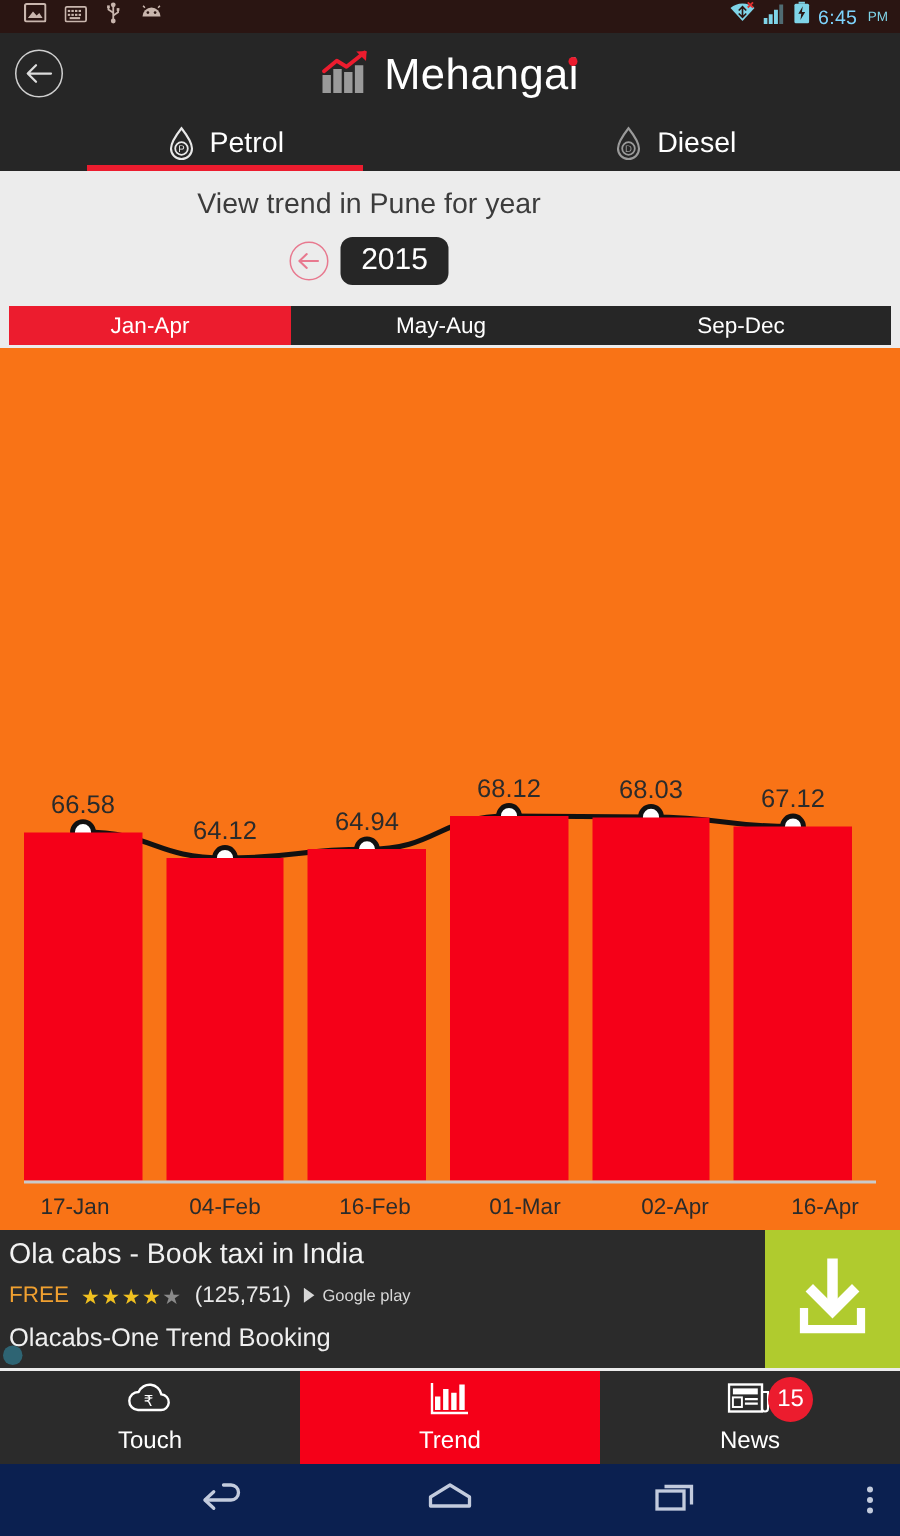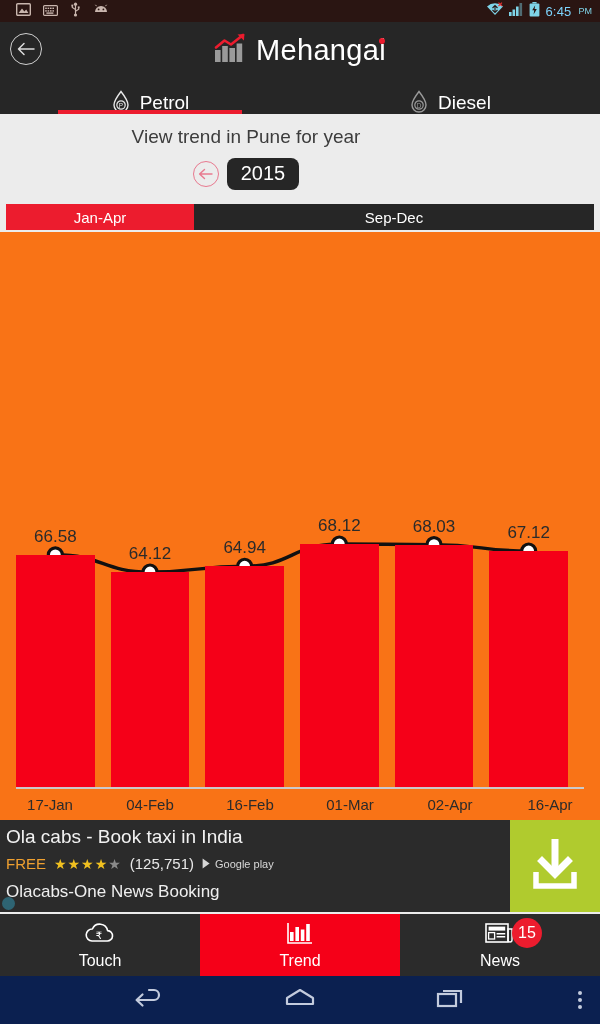--- a/index.html
+++ b/index.html
@@ -45,21 +45,21 @@
     position:absolute; right:1px; top:4px;
     width:6px; height:6px; border-radius:50%; background:#ec1c2e;
   }
 
   
   .fueltabs {
     position:absolute; top:78px; left:0; width:600px; height:36px;
     background:#262626; display:flex;
   }
   .fueltab {
-    flex:1; display:flex; align-items:flex-end; justify-content:center; gap:9px;
+    flex:1; display:flex; align-items:center; justify-content:center; gap:9px;
     position:relative; color:#ffffff; font-size:19px;
   }
   .fueltab .under {
     position:absolute; bottom:0; left:58px; right:58px; height:4px; background:#ec1c2e;
   }
   .drop { width:20px; height:24px; }
 
   
   .trendhead {
     position:absolute; top:114px; left:0; width:492px; height:86px;
@@ -303,20 +303,21 @@
         <svg width="15" height="12" viewBox="0 0 15 12">
             <path d="M14 6 H2 M6.5 1.4 L1.6 6 L6.5 10.6" fill="none" stroke="#e8798f" stroke-width="1.4" stroke-linecap="round" stroke-linejoin="round"></path>
           </svg>
       </span>
       <span class="year-pill">2015</span>
     </div>
   </div>
 
   <div class="segments">
     <div class="segment active">Jan-Apr</div>
+    <div class="segment">May-Aug</div>
     <div class="segment">Sep-Dec</div>
   </div>
 
   <div class="chart">
     <div class="plot" id="plot">
       <svg id="trendline" width="600" height="560" style="position:absolute;left:0;top:0;pointer-events:none;">
           <path d="M 55.333333333333336 322.78000000000003 C 102.66666666666667 322.78000000000003 102.66666666666667 340 150 340 C 197.33333333333334 340 197.33333333333334 334.26000000000005 244.66666666666669 334.26000000000005 C 292 334.26000000000005 292 312 339.3333333333333 312 C 386.66666666666663 312 386.66666666666663 312.63 434 312.63 C 481.33333333333337 312.63 481.33333333333337 319 528.6666666666667 319" fill="none" stroke="#111111" stroke-width="3.4" stroke-linecap="round"></path>
           <circle cx="55.333333333333336" cy="322.78000000000003" r="7" fill="#ffffff" stroke="#111111" stroke-width="3.2"></circle>
           <circle cx="150" cy="340" r="7" fill="#ffffff" stroke="#111111" stroke-width="3.2"></circle>
           <circle cx="244.66666666666669" cy="334.26000000000005" r="7" fill="#ffffff" stroke="#111111" stroke-width="3.2"></circle>
@@ -354,21 +355,21 @@
       <span class="ad-free">FREE</span>
       <span class="ad-stars"><span class="star-on">★★★★</span><span class="star-off">★</span></span>
       <span class="ad-count">(125,751)</span>
       <span class="ad-gp">
         <svg width="10" height="11" viewBox="0 0 10 11">
             <path d="M0.6 0.5 L7.6 5.5 L0.6 10.5 Z" fill="#d6d6d6"></path>
           </svg>
         <span>Google play</span>
       </span>
     </div>
-    <div class="ad-sub">Olacabs-One News Booking</div>
+    <div class="ad-sub">Olacabs-One Trend Booking</div>
     <div class="ad-adchoice"></div>
     <div class="ad-dl">
       <svg width="52" height="54" viewBox="0 0 52 54">
           <path d="M26 2 V30" stroke="#ffffff" stroke-width="7" stroke-linecap="square"></path>
           <path d="M13 22 L26 35 L39 22" fill="none" stroke="#ffffff" stroke-width="7" stroke-linecap="square" stroke-linejoin="miter"></path>
           <path d="M7 33 V47 H45 V33" fill="none" stroke="#ffffff" stroke-width="5.5"></path>
         </svg>
     </div>
   </div>
 

